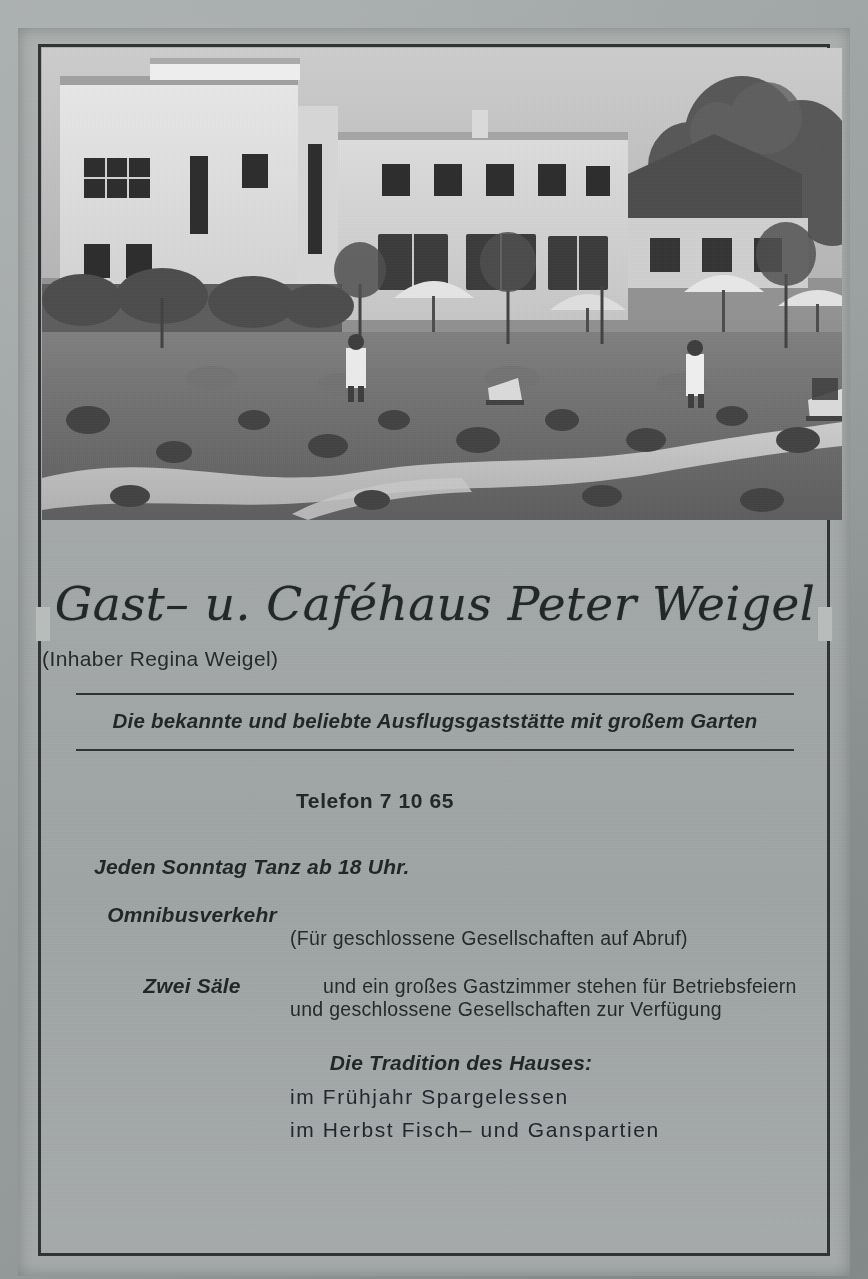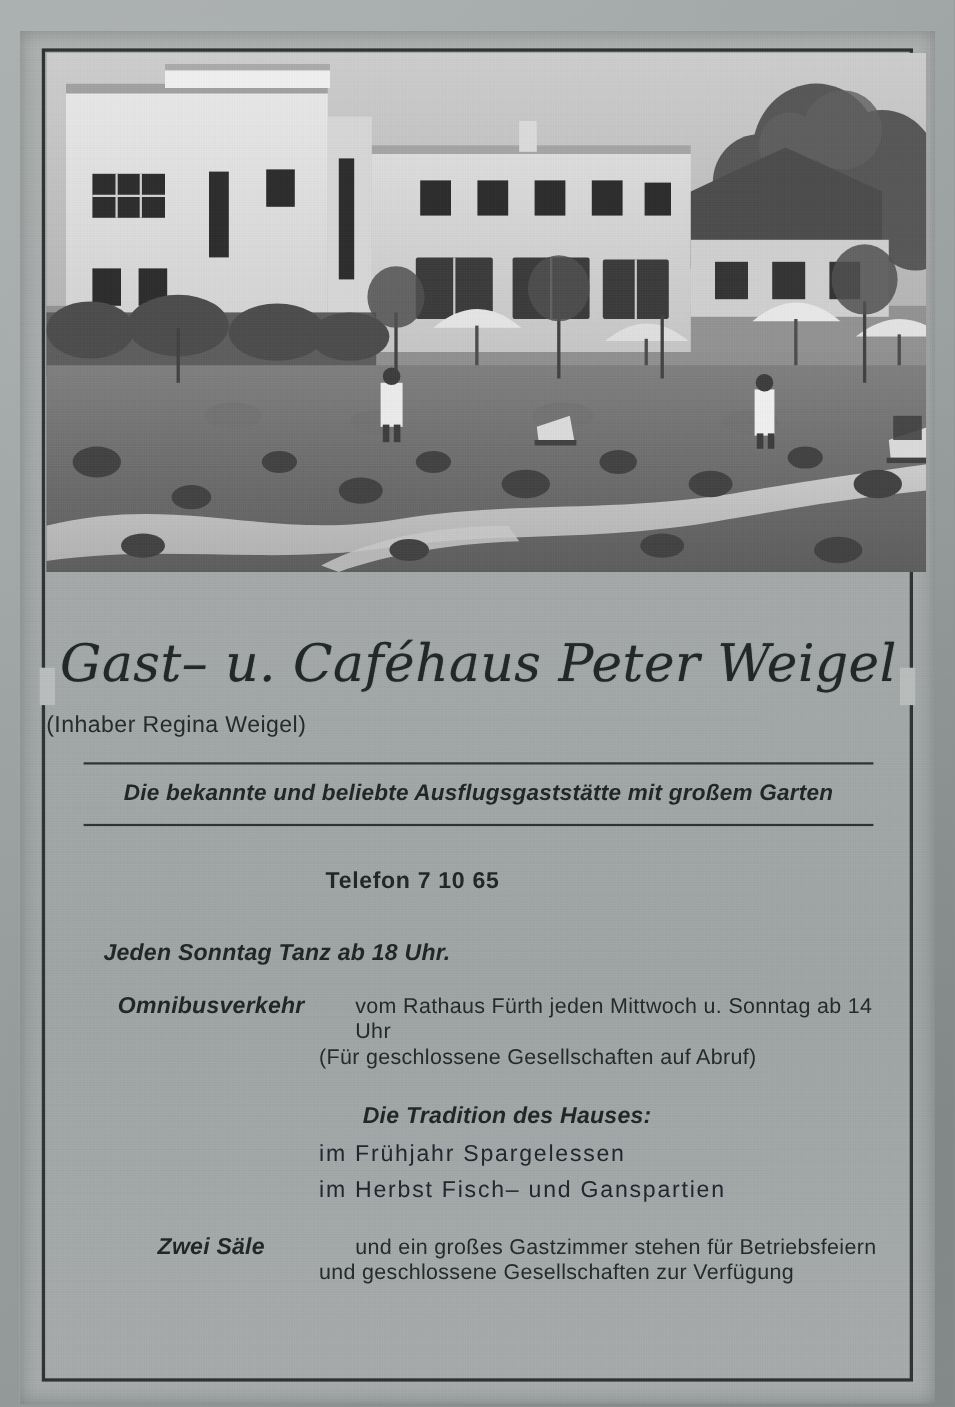--- a/index.html
+++ b/index.html
@@ -389,39 +389,38 @@
 
       <div class="lines">
 
         <div class="line">
           <span class="em">Jeden Sonntag Tanz ab 18 Uhr.</span>
         </div>
 
         <div class="line sp-top">
           <div class="row">
             <span class="em col-label">Omnibusverkehr</span>
-            <span class="rest col-text">vom Rathaus Fürth jeden Mittwoch u. Sonntag ab 14 Uhr</span>
           </div>
           <div class="rest indent-1">(Für geschlossene Gesellschaften auf Abruf)</div>
+        </div>
+
+        <div class="line sp-top">
+          <div class="row">
+            <span class="em col-label">Zwei Säle</span>
+            <span class="rest col-text">und ein großes Gastzimmer stehen für Betriebsfeiern</span>
+          </div>
+          <div class="rest indent-1">und geschlossene Gesellschaften zur Verfügung</div>
         </div>
 
         <div class="line sp-top-lg">
           <div class="em">Die Tradition des Hauses:</div>
           <div class="tradition-list">
             <div>im Frühjahr Spargelessen</div>
             <div>im Herbst Fisch– und Ganspartien</div>
           </div>
         </div>
 
-        <div class="line sp-top">
-          <div class="row">
-            <span class="em col-label">Zwei Säle</span>
-            <span class="rest col-text">und ein großes Gastzimmer stehen für Betriebsfeiern</span>
-          </div>
-          <div class="rest indent-1">und geschlossene Gesellschaften zur Verfügung</div>
-        </div>
-
       </div>
     </div>
 
     <div class="grain"></div>
   </div>
 </div>
 
 </body></html>

